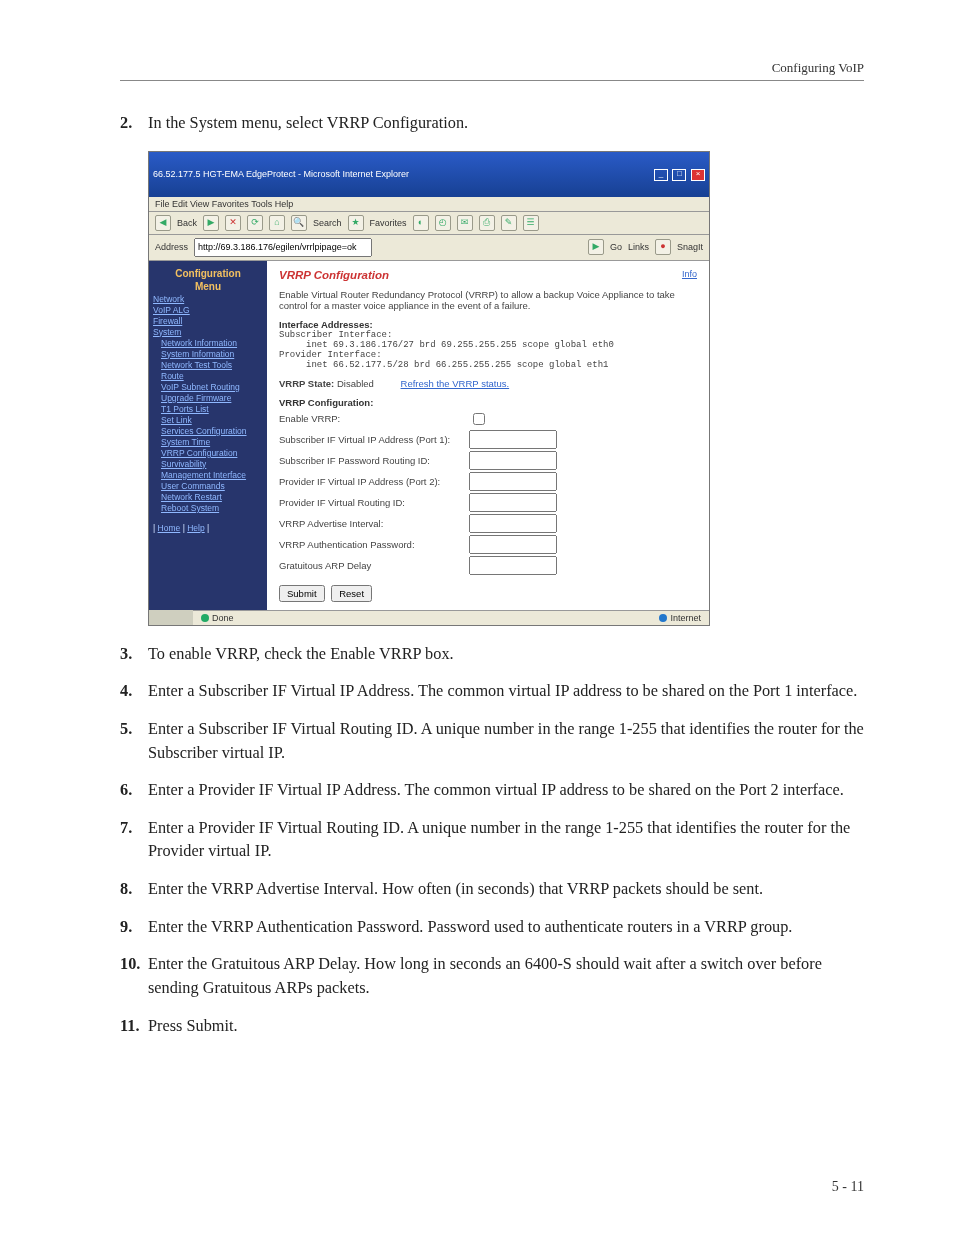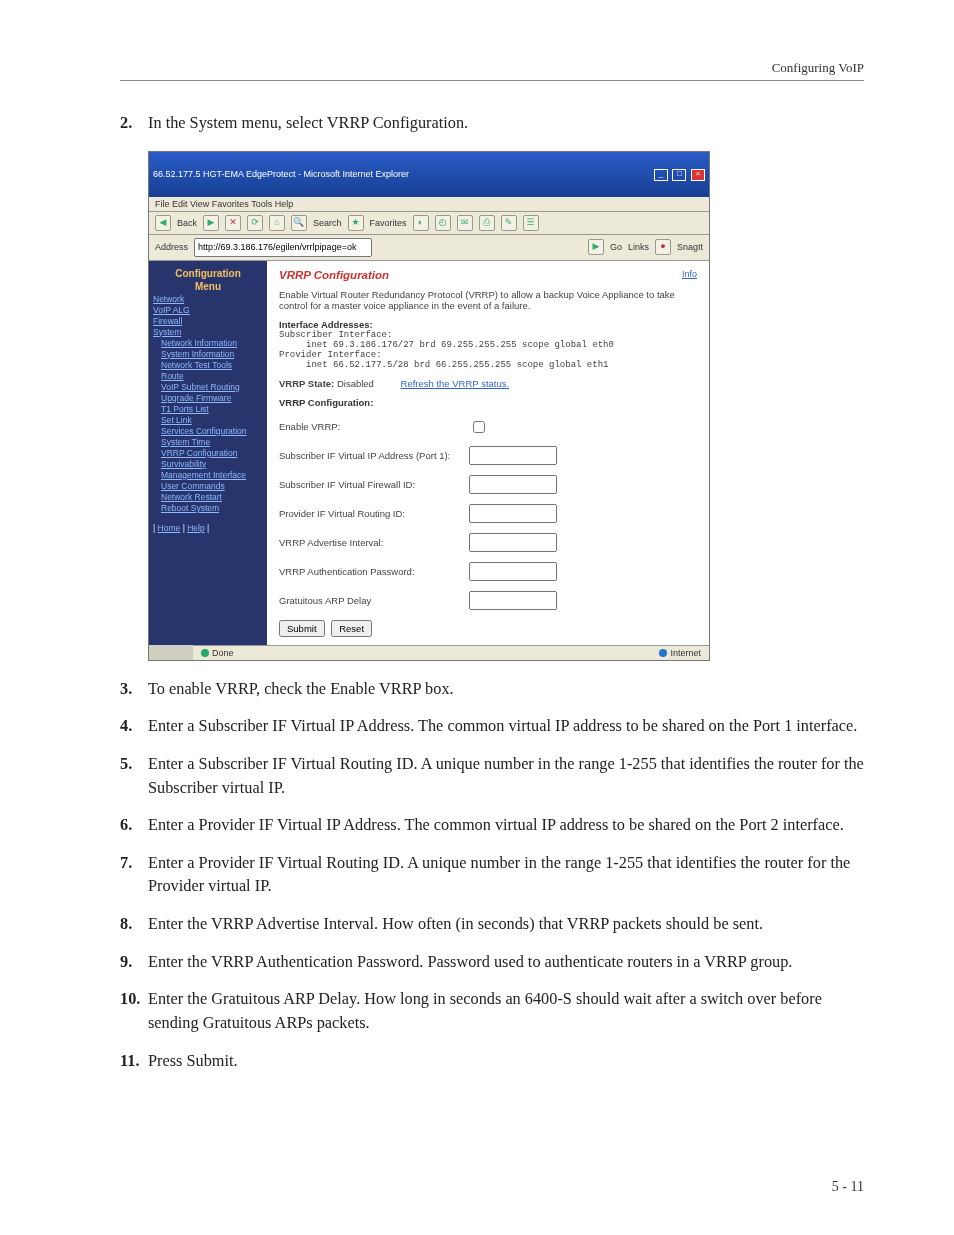--- a/index.html
+++ b/index.html
@@ -21,21 +21,21 @@
   .sidebar { width:110px; background:#27356c; color:#cfe0ff; padding:7px 4px; font-size:8.5px; }
   .sidebar .hdr { color:#f3c060; font-weight:bold; text-align:center; font-size:10px; margin-bottom:2px; }
   .sidebar a, .sidebar span.link { color:#8fb8ff; text-decoration:underline; display:block; margin:1px 0; cursor:pointer; }
   .sidebar .sub { padding-left:8px; }
   .sidebar .footer-links { margin-top:10px; }
   .mainpanel { flex:1; background:#fff; padding:8px 12px; font-size:9.5px; color:#444; }
   .mainpanel .title { color:#c33; font-style:italic; font-weight:bold; font-size:11.5px; }
   .mainpanel .info { float:right; color:#36c; text-decoration:underline; font-size:9px; }
   .section-head { font-weight:bold; margin-top:8px; color:#333; }
   .mono { font-family:"Courier New",monospace; font-size:9px; white-space:pre; }
-  .form-row { display:flex; align-items:center; margin:10px 0; }
+  .form-row { display:flex; align-items:center; margin:2px 0; }
   .form-row label { flex:0 0 190px; }
   .form-row input[type=text], .form-row input[type=password] { width:80px; height:13px; font-size:9px; }
   .form-row input[type=checkbox] { width:12px; height:12px; }
   .btns input { font-size:9.5px; margin-right:4px; }
   .statusbar { background:#ece9d8; border-top:1px solid #999; display:flex; justify-content:space-between; align-items:center; padding:2px 8px; font-size:9px;margin-left:44px; }
   .ball { display:inline-block; width:8px; height:8px; border-radius:50%; background:#2a6; margin-right:3px; vertical-align:middle; }
   .ball.blue { background:#27c; }
   .page-num { position:absolute; bottom:40px; right:90px; font-size:14px; color:#333; }
   .icon-btn { display:inline-block; min-width:14px; height:14px; border:1px solid #9a9a8a; background:#f3f1e6; border-radius:2px; text-align:center; line-height:12px; font-size:9px; color:#3a6; }
   .icon-btn.red { color:#c33; }
@@ -145,21 +145,25 @@
         <div class="section-head">VRRP Configuration:</div>
         <div class="form-row">
             <label>Enable VRRP:</label>
             <input type="checkbox" style="">
           </div>
         <div class="form-row">
             <label>Subscriber IF Virtual IP Address (Port 1):</label>
             <input type="text" style="">
           </div>
         <div class="form-row">
-            <label>Subscriber IF Virtual Firewall ID:</label>
+            <label>Subscriber IF Password Routing ID:</label>
+            <input type="text" style="">
+          </div>
+        <div class="form-row">
+            <label>Provider IF Virtual IP Address (Port 2):</label>
             <input type="text" style="">
           </div>
         <div class="form-row">
             <label>Provider IF Virtual Routing ID:</label>
             <input type="text" style="">
           </div>
         <div class="form-row">
             <label>VRRP Advertise Interval:</label>
             <input type="text" style="">
           </div>

